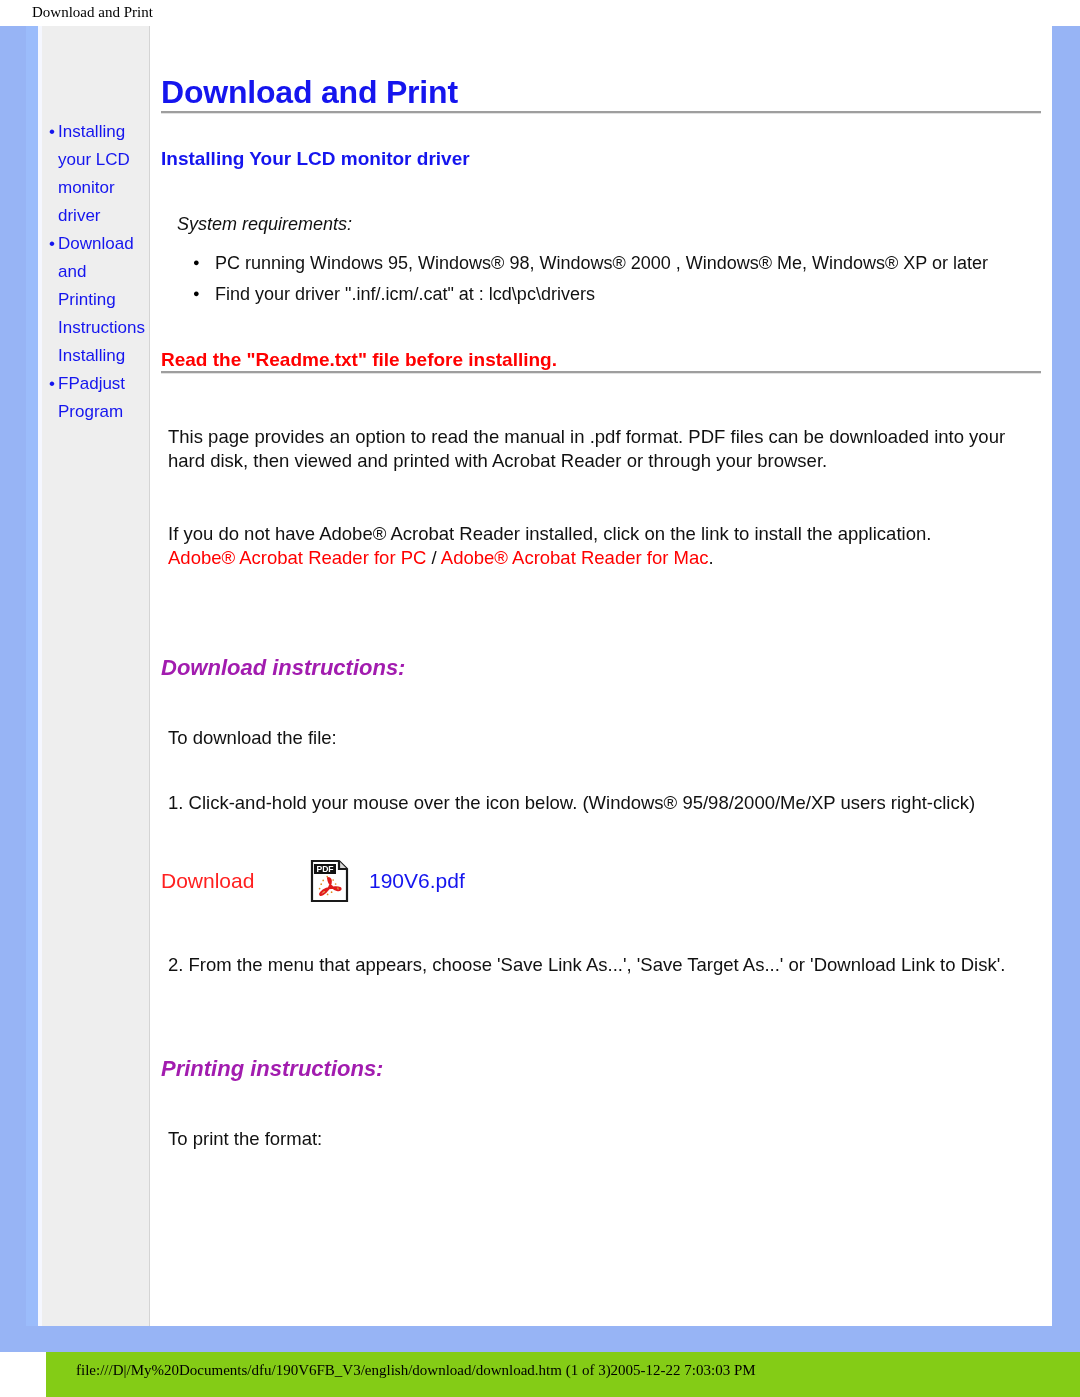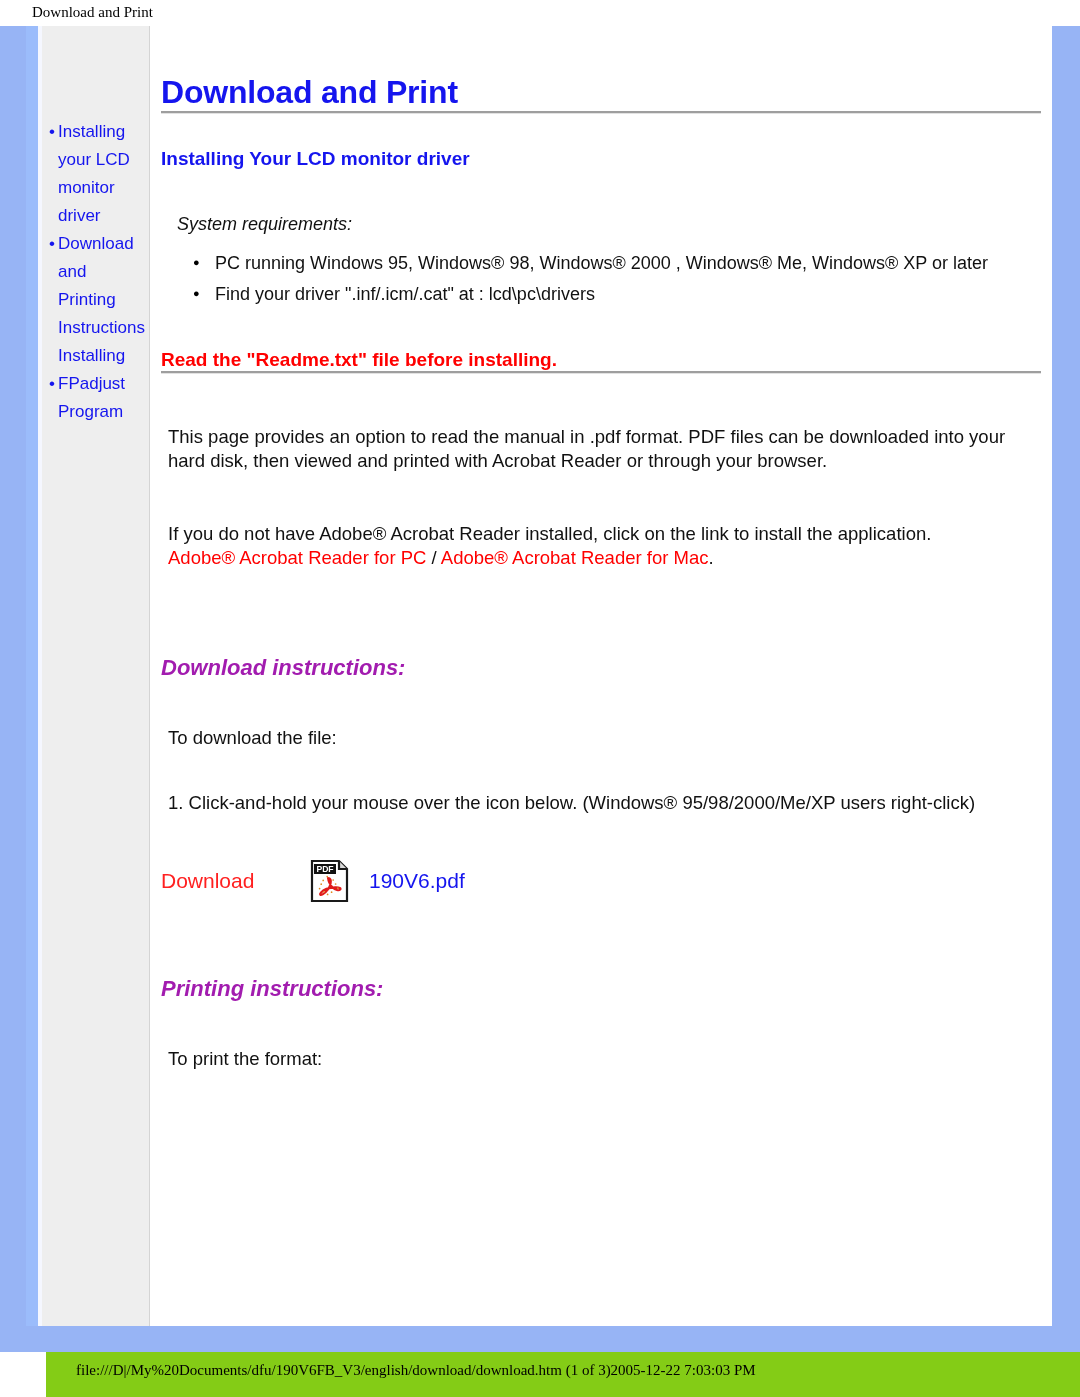--- a/index.html
+++ b/index.html
@@ -352,20 +352,21 @@
                 <circle cx="22.6" cy="34.2" r="0.85"></circle>
                 <circle cx="18.6" cy="36.4" r="0.85"></circle>
                 <circle cx="18.2" cy="18.6" r="0.85"></circle>
               </g>
             </svg>
           </span>
 
           <span class="pdf-filename">190V6.pdf</span>
         </div>
 
+        <p class="body-text p-step2">2. From the menu that appears, choose 'Save Link As...', 'Save Target As...' or 'Download Link to Disk'.</p>
 
 
         <h3 class="sub-title h-printing">Printing instructions:</h3>
 
         <p class="body-text p-toprint">To print the format:</p>
 
       </div>
     </div>
 
   </div>

